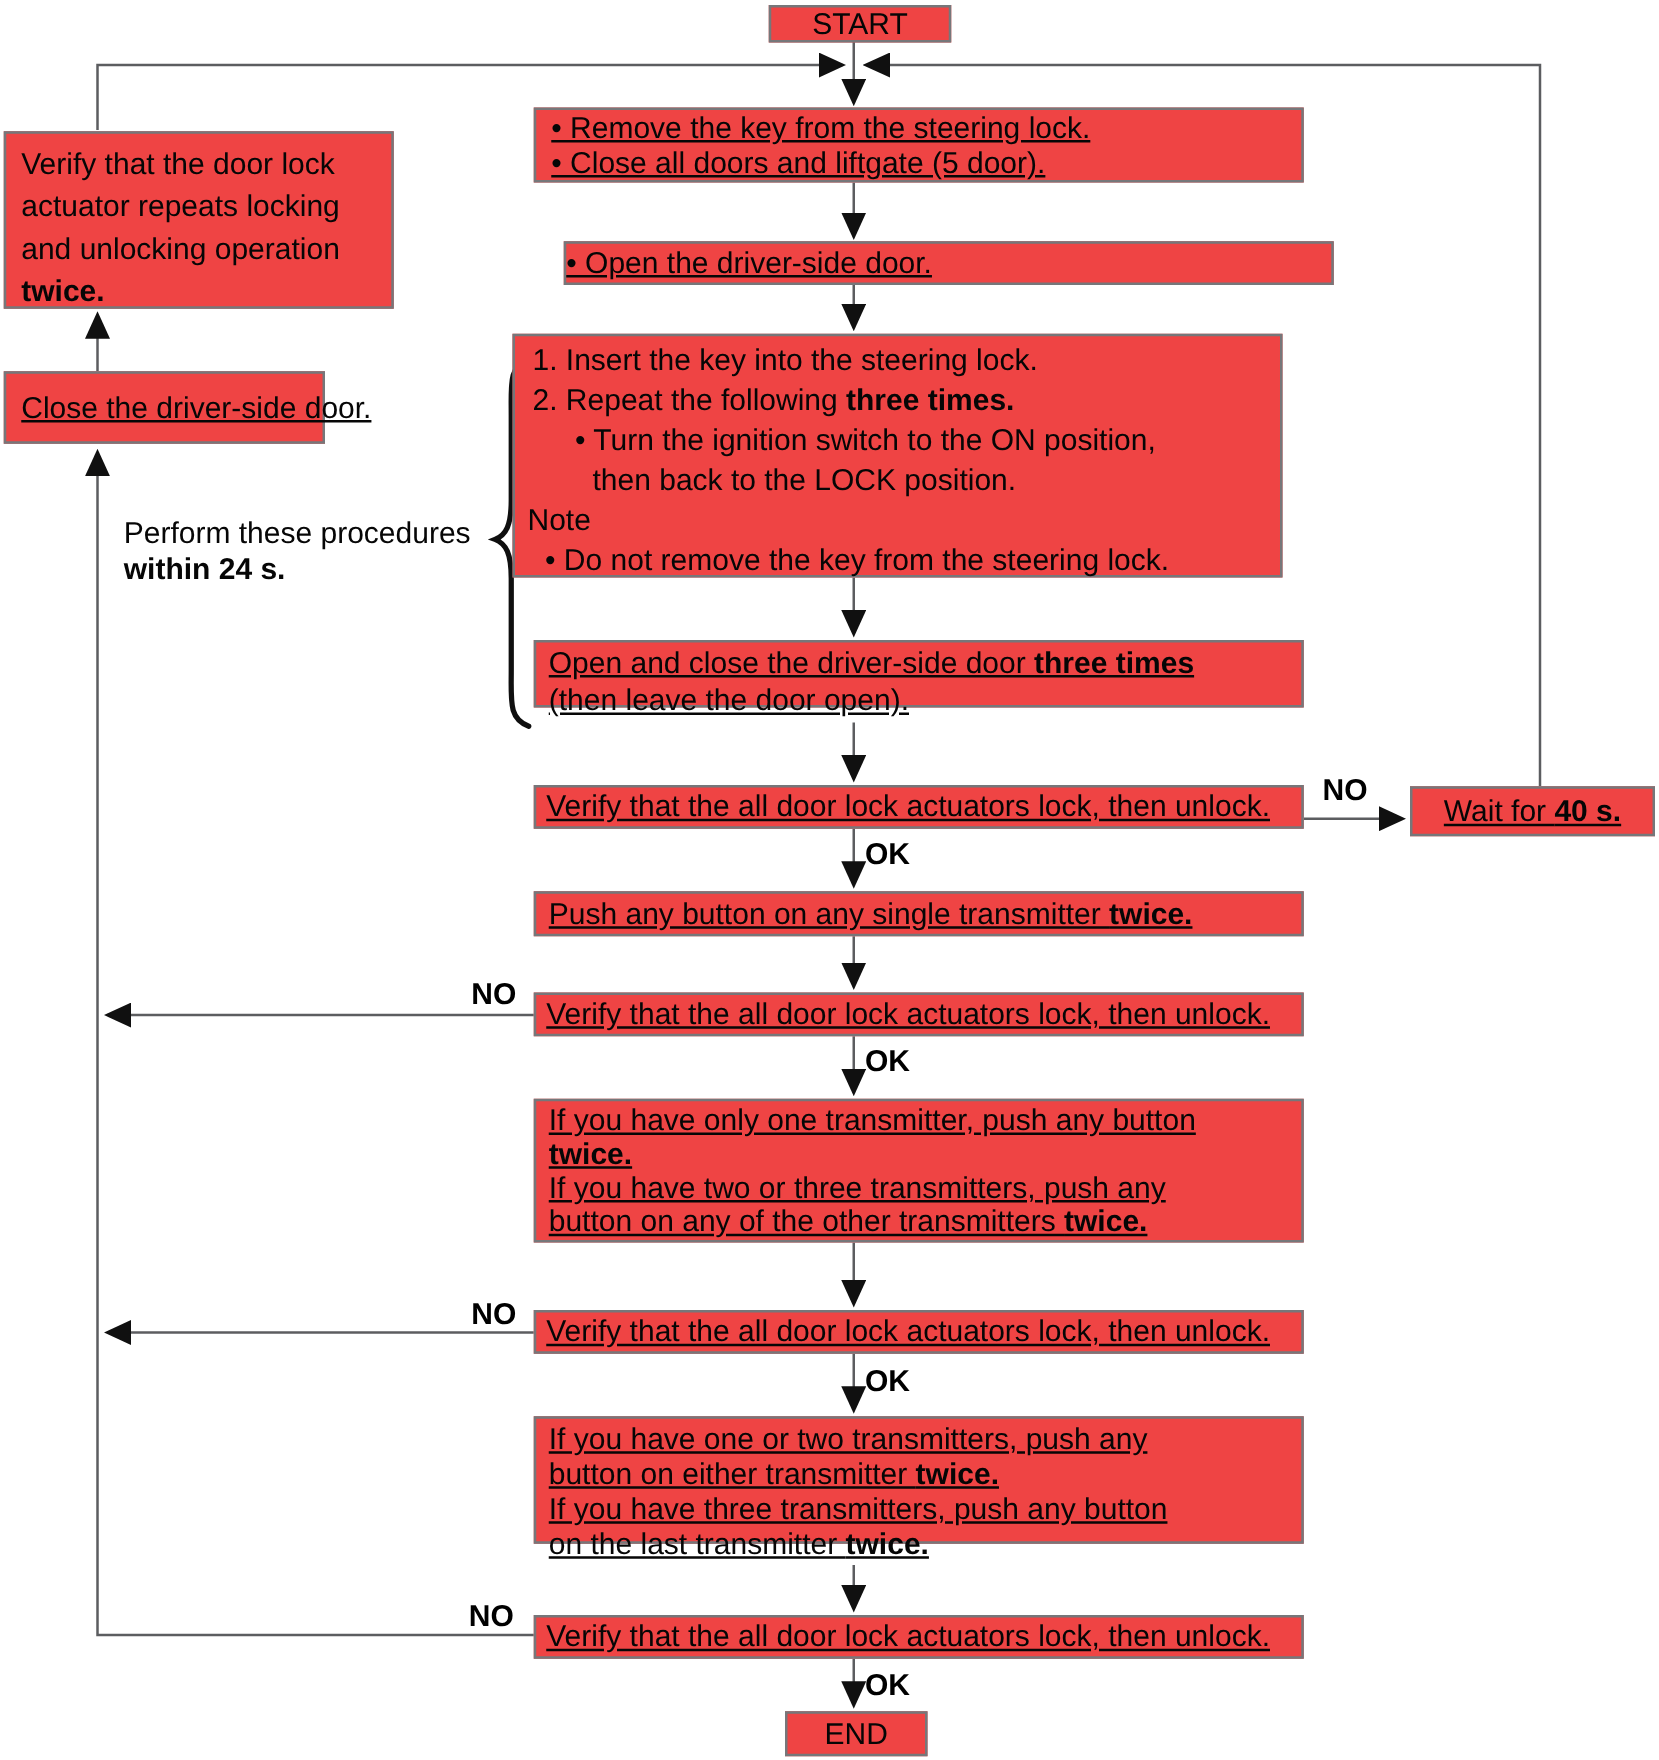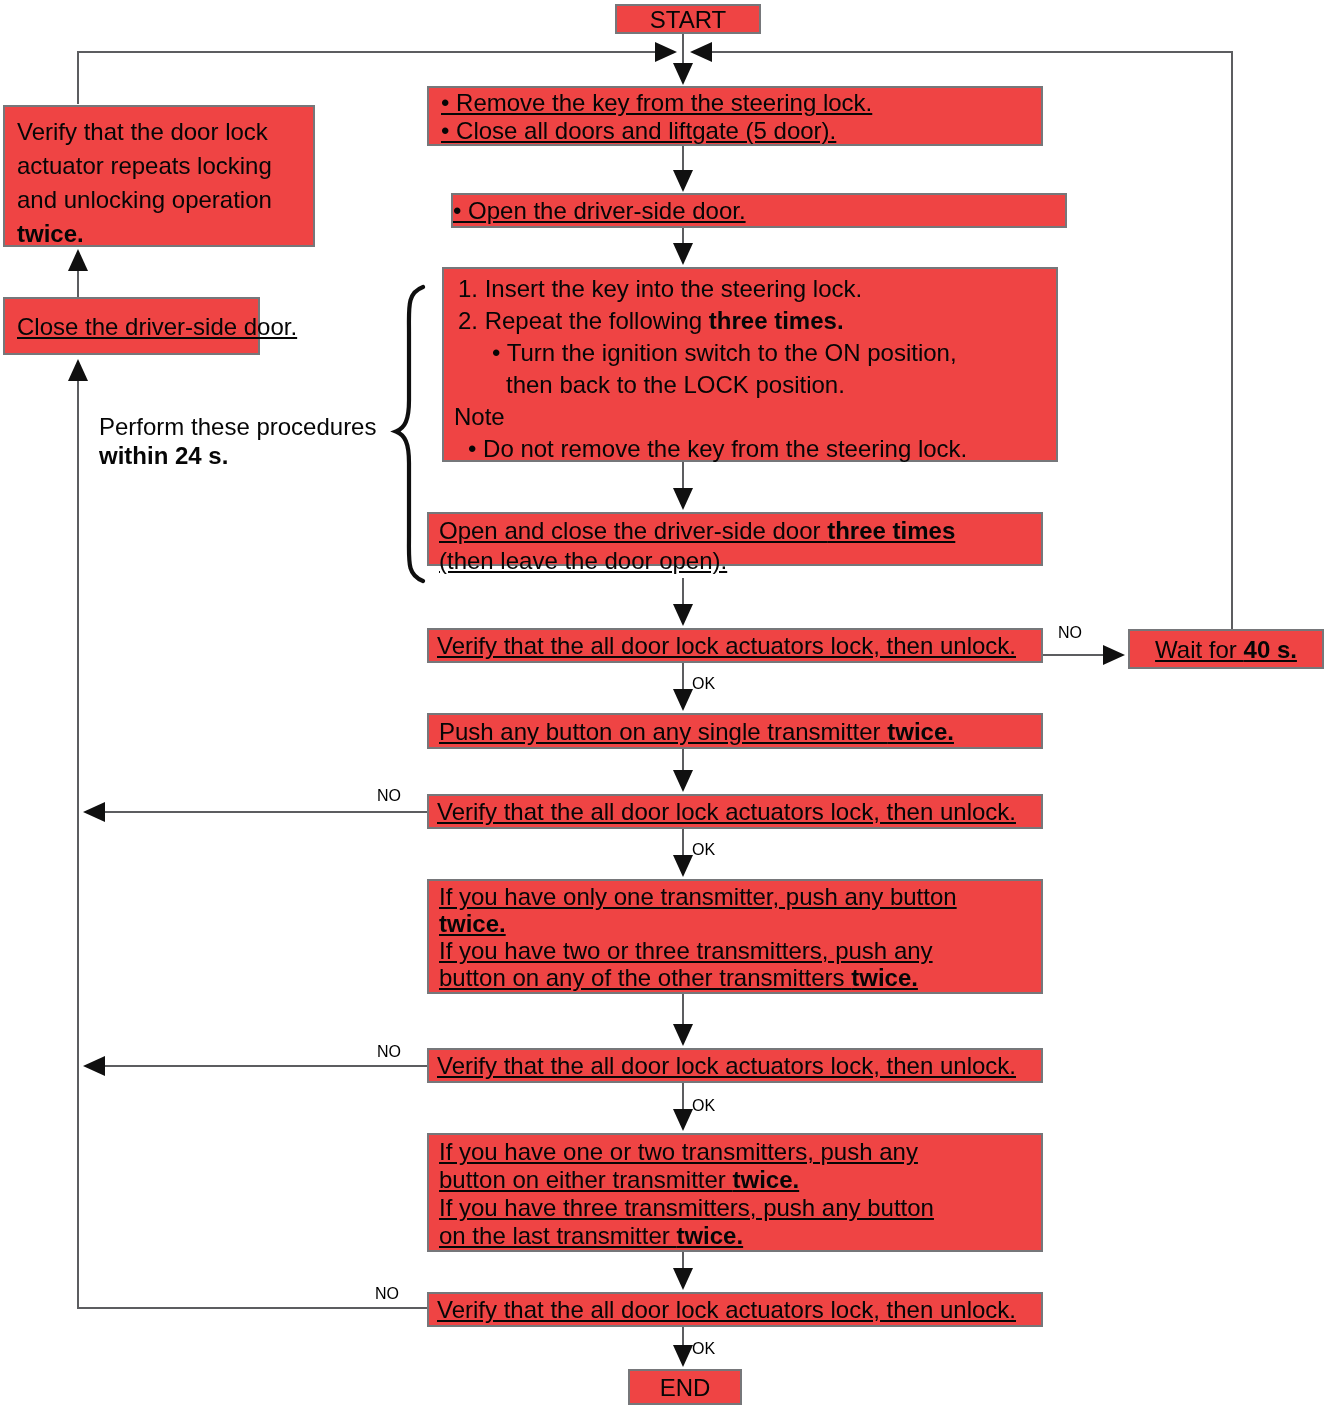--- a/index.html
+++ b/index.html
@@ -10,21 +10,21 @@
   }
   .wires{position:absolute;left:0;top:0;}
   .box{
     position:absolute;box-sizing:border-box;background:#ef4444;
     border:2px solid #76777a;font-size:24px;line-height:29px;color:#060606;
   }
   .ctr{display:flex;align-items:center;justify-content:center;}
   .vc{display:flex;flex-direction:column;justify-content:center;}
   .nowrap{white-space:nowrap;text-decoration:underline;}
   .b{font-weight:bold;}
-  .lbl{position:absolute;font-weight:normal;font-size:16px;line-height:24px;color:#000;white-space:nowrap;}
+  .lbl{position:absolute;font-weight:bold;font-size:24px;line-height:24px;color:#000;white-space:nowrap;}
   .note-free{position:absolute;font-size:24px;line-height:29px;white-space:nowrap;}
   .ln{line-height:32px;white-space:nowrap;}
 </style>
 </head>
 <body>
 
 <div class="stage">
 
   <svg class="wires" width="1327" height="1408" viewBox="0 0 1327 1408">
     <defs>
@@ -87,21 +87,21 @@
 
   <div class="box" style="left:427px;top:86px;width:616px;height:60px;line-height:28px;padding:1px 8px 0 12px;">
     <div class="nowrap">• Remove the key from  the steering lock.</div>
     <div class="nowrap">• Close all doors and liftgate (5 door).</div>
   </div>
 
   <div class="box vc nowrap" style="left:427px;top:193px;width:616px;height:35px;padding-left:0;margin-left:24px;">
     <span>• Open the driver-side door.</span>
   </div>
 
-  <div class="box" style="left:442px;top:267px;width:616px;height:195px;padding:4px 6px 0 10px;">
+  <div class="box" style="left:410px;top:267px;width:616px;height:195px;padding:4px 6px 0 10px;">
     <div class="ln" style="padding-left:4px;">1. Insert the key into the steering lock.</div>
     <div class="ln" style="padding-left:4px;"><span>2. Repeat the following </span><span class="b">three times.</span></div>
     <div class="ln" style="padding-left:38px;">• Turn the ignition switch to the ON position,</div>
     <div class="ln" style="padding-left:52px;">then back to the LOCK position.</div>
     <div class="ln">Note</div>
     <div class="ln" style="padding-left:14px;">• Do not remove the key from the steering lock.</div>
   </div>
 
   <div class="box" style="left:427px;top:512px;width:616px;height:54px;line-height:30px;padding:2px 6px 0 10px;">
     <div class="nowrap"><span>Open and close the driver-side door </span><span class="b">three times</span></div>
@@ -124,21 +124,21 @@
     <div class="nowrap">If you have only one transmitter, push any button</div>
     <div class="nowrap b">twice.</div>
     <div class="nowrap">If you have two or three transmitters, push any</div>
     <div class="nowrap"><span>button on any of the other transmitters </span><span class="b">twice.</span></div>
   </div>
 
   <div class="box vc nowrap" style="left:427px;top:1048px;width:616px;height:35px;padding-left:8px;">
     <span>Verify that the all door lock actuators lock, then unlock.</span>
   </div>
 
-  <div class="box" style="left:427px;top:1133px;width:616px;height:119px;line-height:28px;padding:3px 6px 0 10px;">
+  <div class="box" style="left:427px;top:1133px;width:616px;height:102px;line-height:28px;padding:3px 6px 0 10px;">
     <div class="nowrap">If you have one or two transmitters, push any</div>
     <div class="nowrap"><span>button on either transmitter </span><span class="b">twice.</span></div>
     <div class="nowrap">If you have three transmitters, push any button</div>
     <div class="nowrap"><span>on the last transmitter </span><span class="b">twice.</span></div>
   </div>
 
   <div class="box vc nowrap" style="left:427px;top:1292px;width:616px;height:35px;padding-left:8px;">
     <span>Verify that the all door lock actuators lock, then unlock.</span>
   </div>
 

